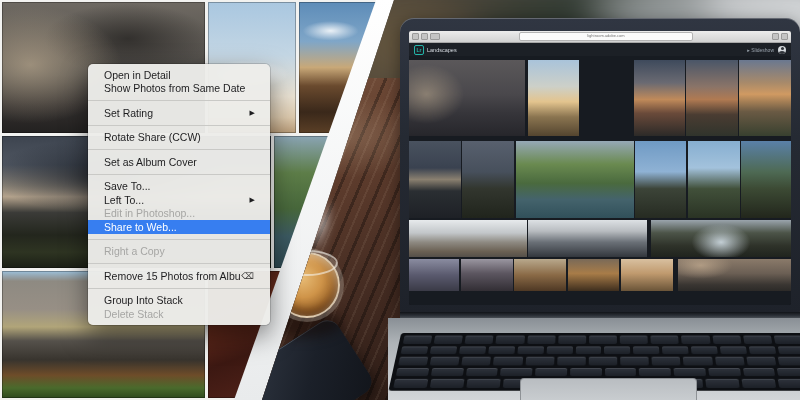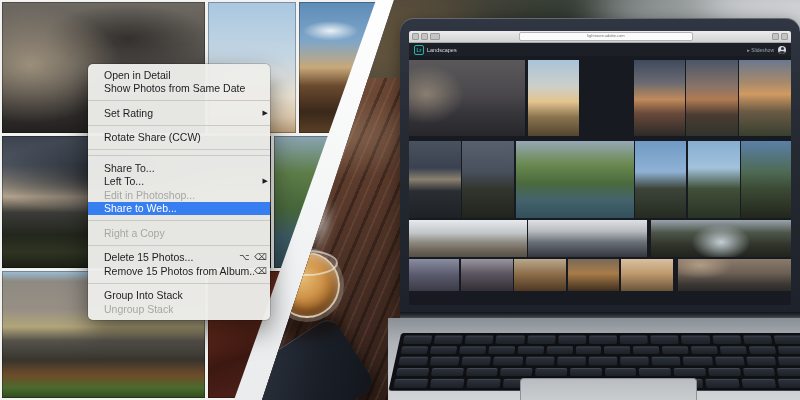--- a/index.html
+++ b/index.html
@@ -83,21 +83,21 @@
      transform:perspective(480px) rotateX(26deg) scale(1.06);transform-origin:50% 120%;}
   .kb-row{display:flex;gap:3px;flex:1;}
   .kb-key{flex:1;background:linear-gradient(180deg,#2e333c,#1c2027);border-radius:2px;
      box-shadow:inset 0 1px 0 rgba(255,255,255,.12);}
   .trackpad{position:absolute;left:520px;top:378px;width:175px;height:22px;
      background:linear-gradient(180deg,#b9bdc1,#c9cdd0);border:1px solid #8e9296;
      border-bottom:none;border-radius:4px 4px 0 0;}
   
   .menu{position:absolute;left:88px;top:64px;width:182px;background:rgba(236,236,233,.97);
      border-radius:5px;padding:4px 0;box-shadow:0 10px 26px rgba(0,0,0,.5),0 0 0 1px rgba(0,0,0,.14);}
-  .menu-item{display:flex;align-items:center;height:13.5px;padding:0 2px 0 16px;
+  .menu-item{display:flex;align-items:center;height:13.5px;padding:0 15px 0 16px;
      font-size:10.5px;color:#1d1d1f;white-space:nowrap;}
   .menu-item[data-state="highlighted"]{background:#377ef0;color:#fff;}
   .menu-item[data-state="disabled"]{color:#a6a6a4;}
   .menu-item[data-type="separator"]{height:1px;background:#c9c9c6;margin:5px 0;padding:0;}
   .mi-label{flex:0 1 auto;overflow:hidden;}
   .mi-spacer{flex:1;}
   .mi-shortcut{font-family:"DejaVu Sans",sans-serif;font-size:9px;color:#333;letter-spacing:1px;}
   .menu-item[data-state="highlighted"] .mi-shortcut{color:#fff;}
   .mi-arrow{display:none;font-size:7px;color:#1d1d1f;}
   .menu-item[data-submenu="true"] .mi-arrow{display:block;}
@@ -290,28 +290,34 @@
       <span class="mi-spacer"></span>
       <span class="mi-shortcut"></span>
 
     </div>
       <div class="menu-item" data-type="separator">
       
       
       
       
     </div>
-      <div class="menu-item" data-type="separator">
-      
-      
-      
-      
-    </div>
-      <div class="menu-item">
-      <span class="mi-label">Share To...</span>
+      <div class="menu-item">
+      <span class="mi-label">Set as Album Cover</span>
+      <span class="mi-spacer"></span>
+      <span class="mi-shortcut"></span>
+
+    </div>
+      <div class="menu-item" data-type="separator">
+      
+      
+      
+      
+    </div>
+      <div class="menu-item">
+      <span class="mi-label">Save To...</span>
       <span class="mi-spacer"></span>
       <span class="mi-shortcut"></span>
 
     </div>
       <div class="menu-item" data-submenu="true">
       <span class="mi-label">Left To...</span>
       <span class="mi-spacer"></span>
       <span class="mi-shortcut"></span>
       <span class="mi-arrow">▶</span>
     </div>
@@ -339,43 +345,37 @@
       <span class="mi-shortcut"></span>
 
     </div>
       <div class="menu-item" data-type="separator">
       
       
       
       
     </div>
       <div class="menu-item">
-      <span class="mi-label">Delete 15 Photos...</span>
-      <span class="mi-spacer"></span>
-      <span class="mi-shortcut">⌥ ⌫</span>
-
-    </div>
-      <div class="menu-item">
       <span class="mi-label">Remove 15 Photos from Album...</span>
       <span class="mi-spacer"></span>
       <span class="mi-shortcut">⌫</span>
 
     </div>
       <div class="menu-item" data-type="separator">
       
       
       
       
     </div>
       <div class="menu-item">
       <span class="mi-label">Group Into Stack</span>
       <span class="mi-spacer"></span>
       <span class="mi-shortcut"></span>
 
     </div>
       <div class="menu-item" data-state="disabled">
-      <span class="mi-label">Ungroup Stack</span>
+      <span class="mi-label">Delete Stack</span>
       <span class="mi-spacer"></span>
       <span class="mi-shortcut"></span>
 
     </div>
     </div>
 </div>
 
 </body></html>

